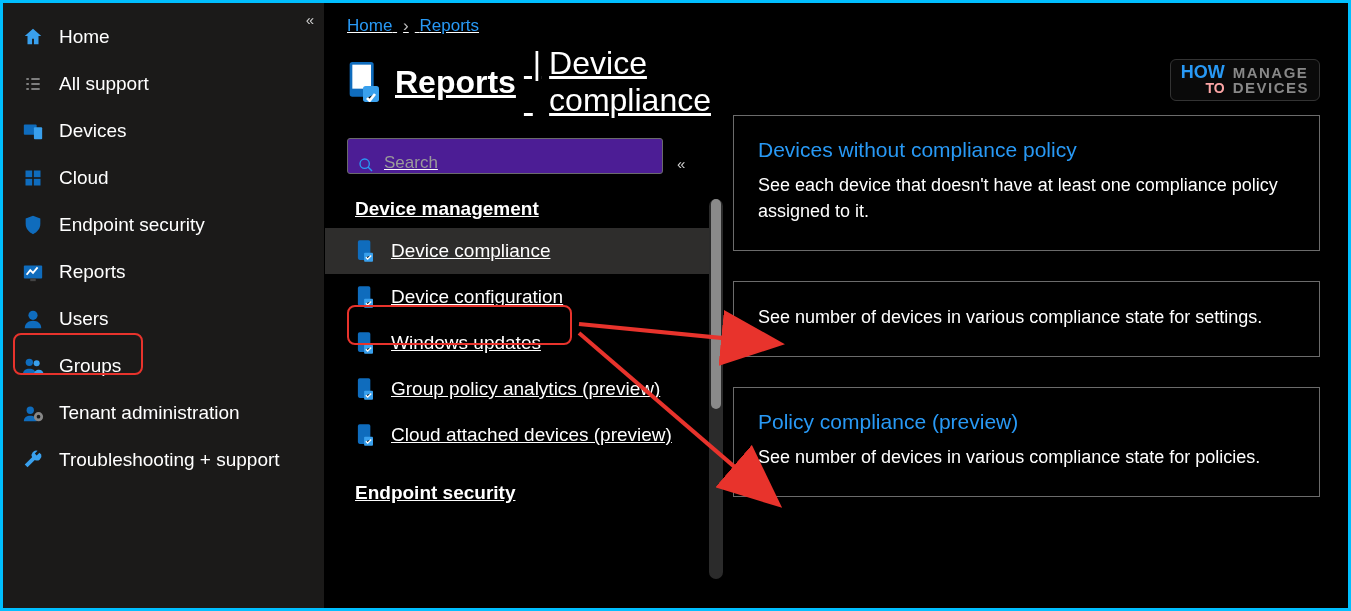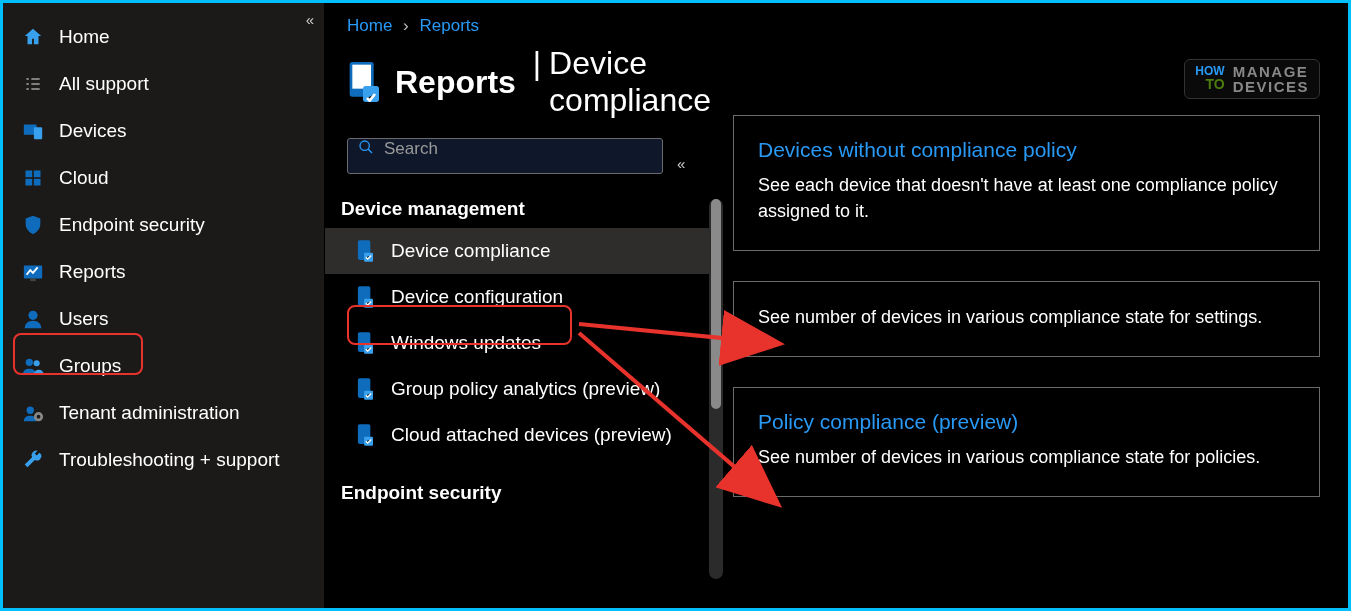--- a/index.html
+++ b/index.html
@@ -57,20 +57,21 @@
     border-radius: 8px;
     position: absolute;
     pointer-events: none;
   }
   
   .mid {
     width: 398px;
     background: #000;
     padding: 0;
     position: relative;
+    text-decoration: underline;
   }
   .breadcrumb {
     padding: 13px 0 0 22px;
     font-size: 17px;
     color: #2899f5;
   }
   .breadcrumb .sep { color: #bfbfbf; margin: 0 6px; }
   .page-header {
     display: flex;
     align-items: center;
@@ -92,25 +93,25 @@
     color: #cfcfcf; font-size: 20px; margin-left: 34px;
     letter-spacing: 2px;
   }
   .searchbox {
     margin: 28px 0 0 22px;
     width: 316px;
     height: 36px;
     border: 1px solid #6b6b6b;
     border-radius: 3px;
     display: flex;
-    align-items: flex-start;
+    align-items: flex-end;
     padding: 0 10px;
     color: #cfcfcf;
     font-size: 17px;
-    background: #0f172a;
+    background: #4c1d95;
   }
   .searchbox svg { margin-right: 10px; }
   .mid-collapse {
     position: absolute;
     top: 152px;
     left: 352px;
     color: #cfcfcf;
     font-size: 15px;
     cursor: pointer;
   }
@@ -123,21 +124,21 @@
     cursor: pointer;
   }
   .sub-item.indent { padding-left: 32px; }
   .sub-item.selected { background: #2e2d2c; }
   .sub-item .sub-icon {
     width: 20px; height: 22px; margin-right: 14px;
     display: inline-flex; flex-shrink:0;
   }
   .section-header {
     font-size: 19px; font-weight: 600;
-    padding: 24px 0 8px 16px;
+    padding: 24px 0 8px 30px;
   }
   .scroll-track {
     position: absolute;
     top: 196px;
     right: 0;
     width: 14px;
     height: 380px;
     background: #2b2b2b;
     border-radius: 7px;
   }
@@ -186,22 +187,22 @@
     font-family: Arial, sans-serif;
     font-weight: 700;
     display: flex;
     align-items: center;
     gap: 8px;
     border: 1px solid #333;
     border-radius: 6px;
     padding: 4px 10px;
     background: rgba(30,30,30,0.35);
   }
-  .watermark .how { color:#2899f5; font-size:12px; line-height:0.9; }
-  .watermark .to  { color:#4d7c0f; font-size:14px; }
+  .watermark .how { color:#2899f5; font-size:18px; line-height:0.9; }
+  .watermark .to  { color:#fca5a5; font-size:14px; }
   .watermark .md  { color:#888; font-size:15px; letter-spacing:1.5px; line-height:1.0; }
 </style>
 </head>
 <body>
 
 <div class="layout">
 
   <div class="sidebar">
     <span class="collapse-chevron">«</span>
 

